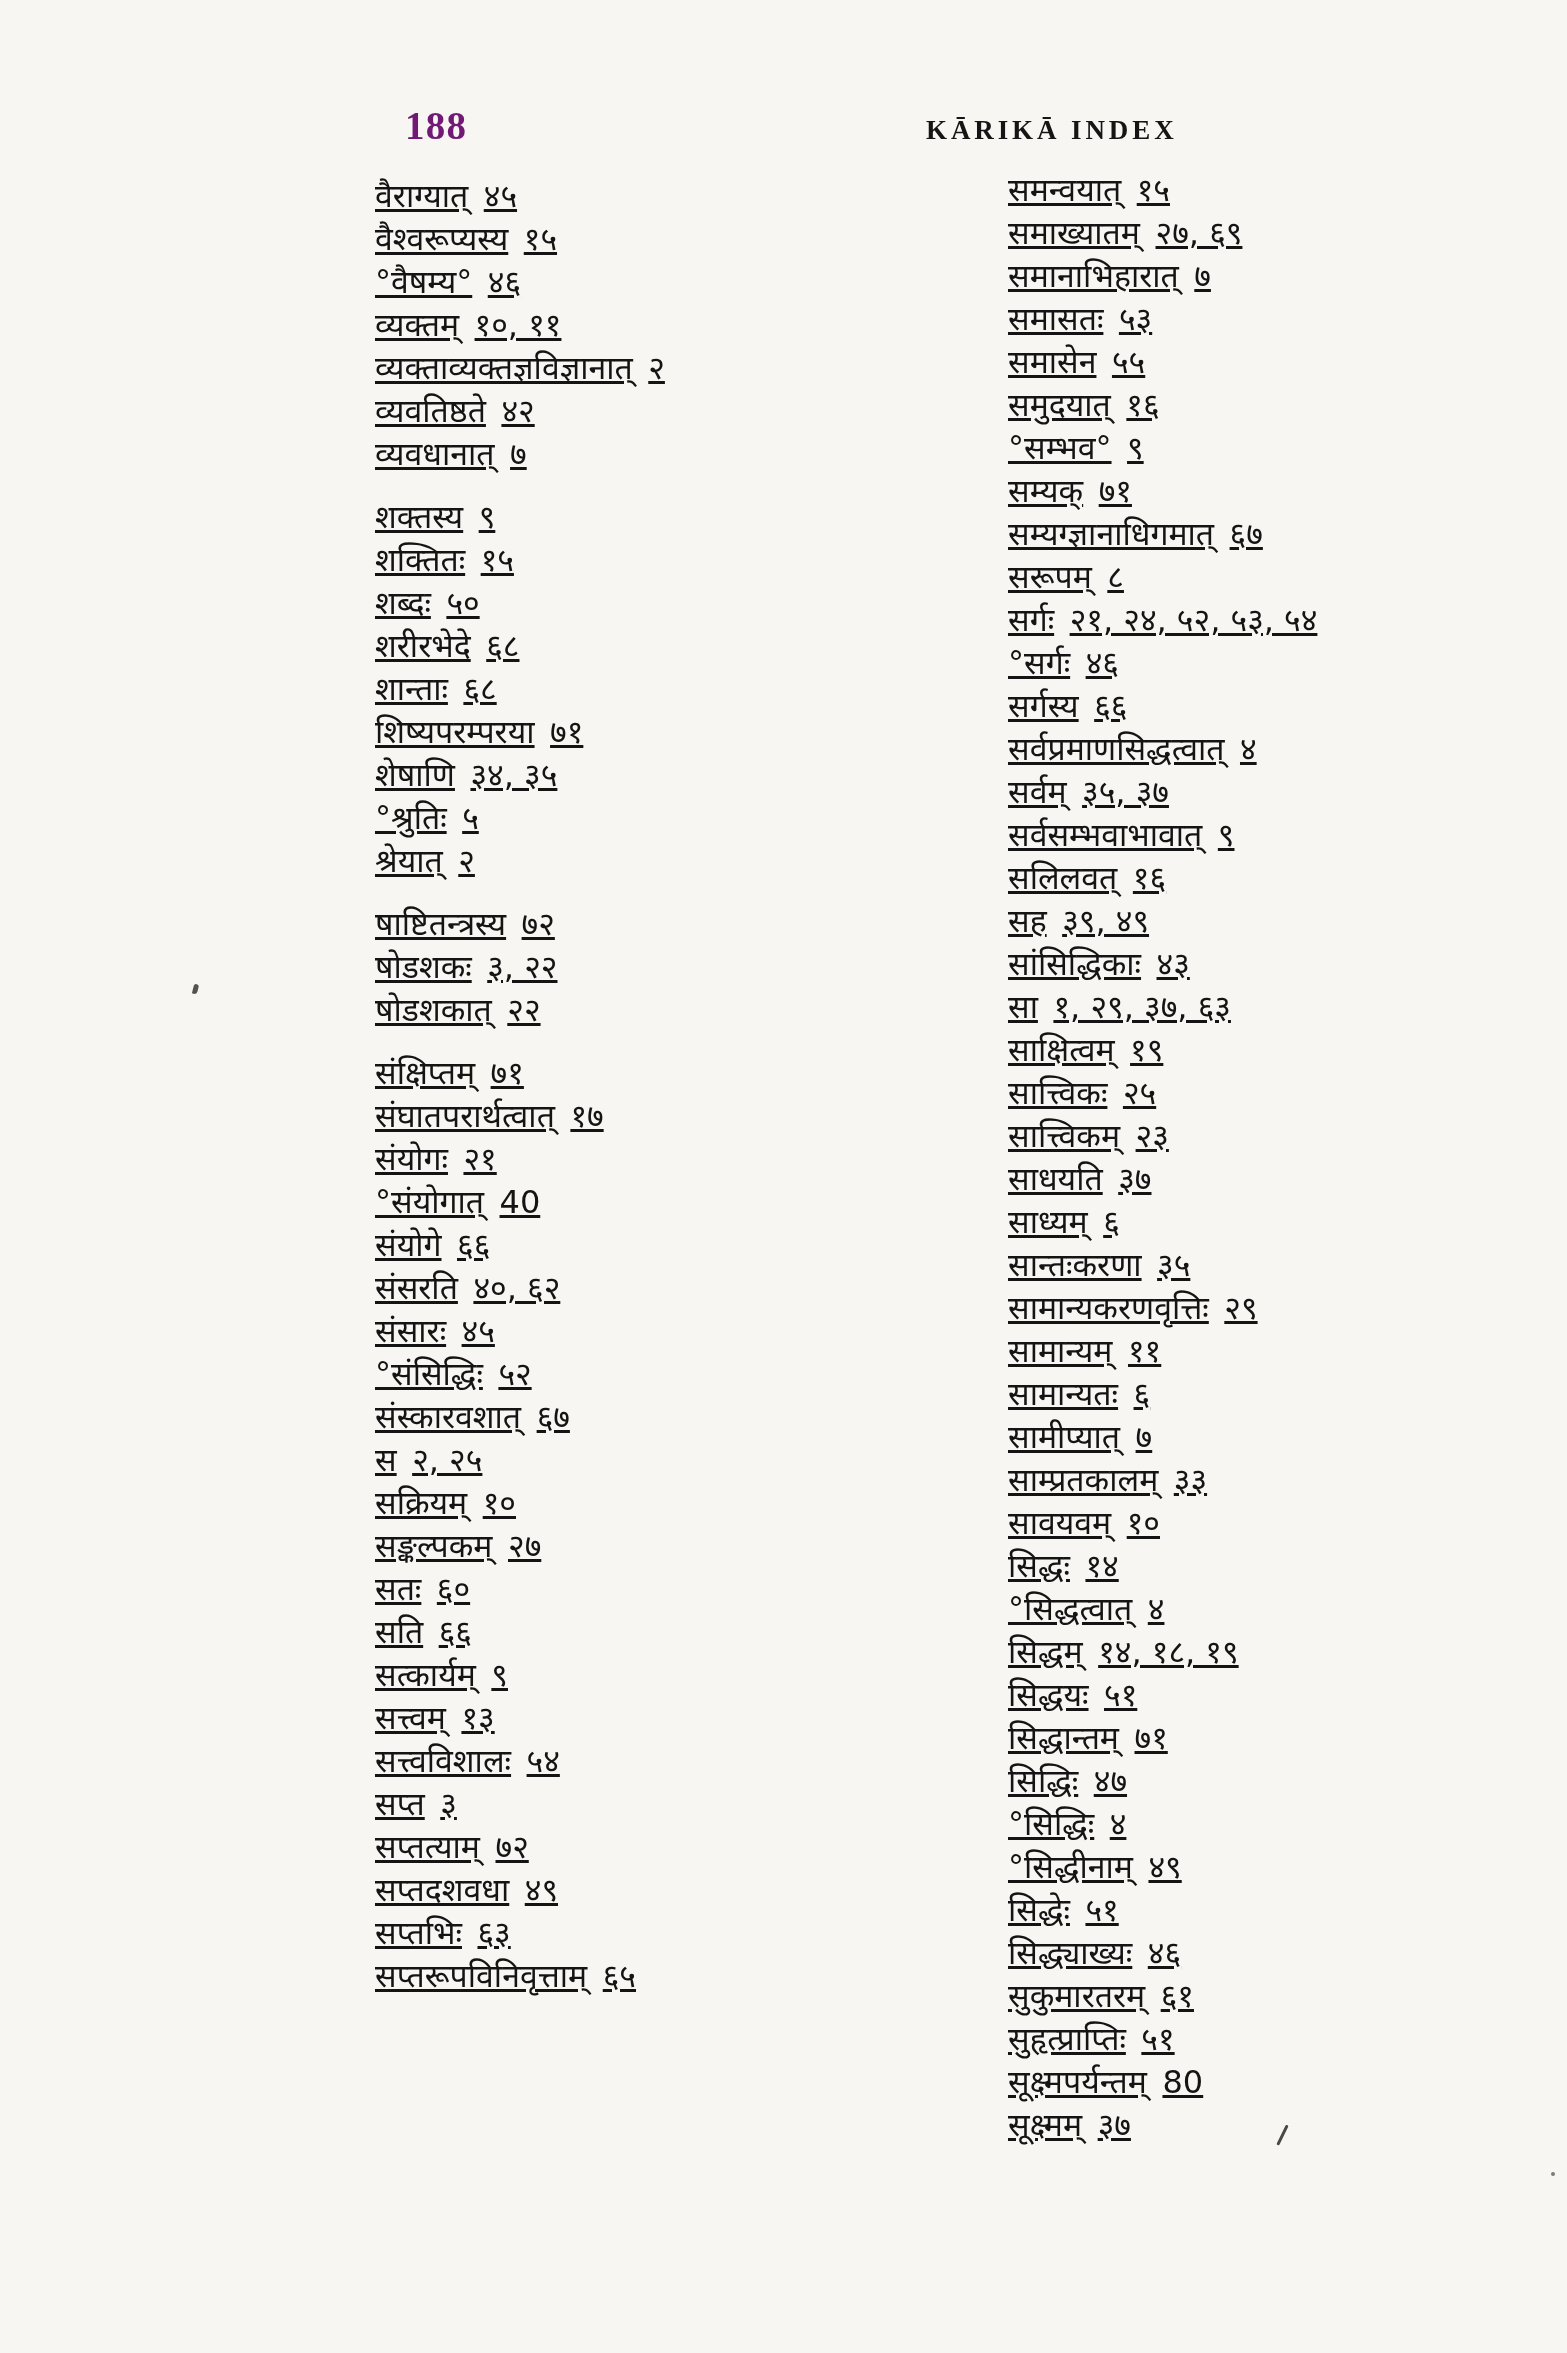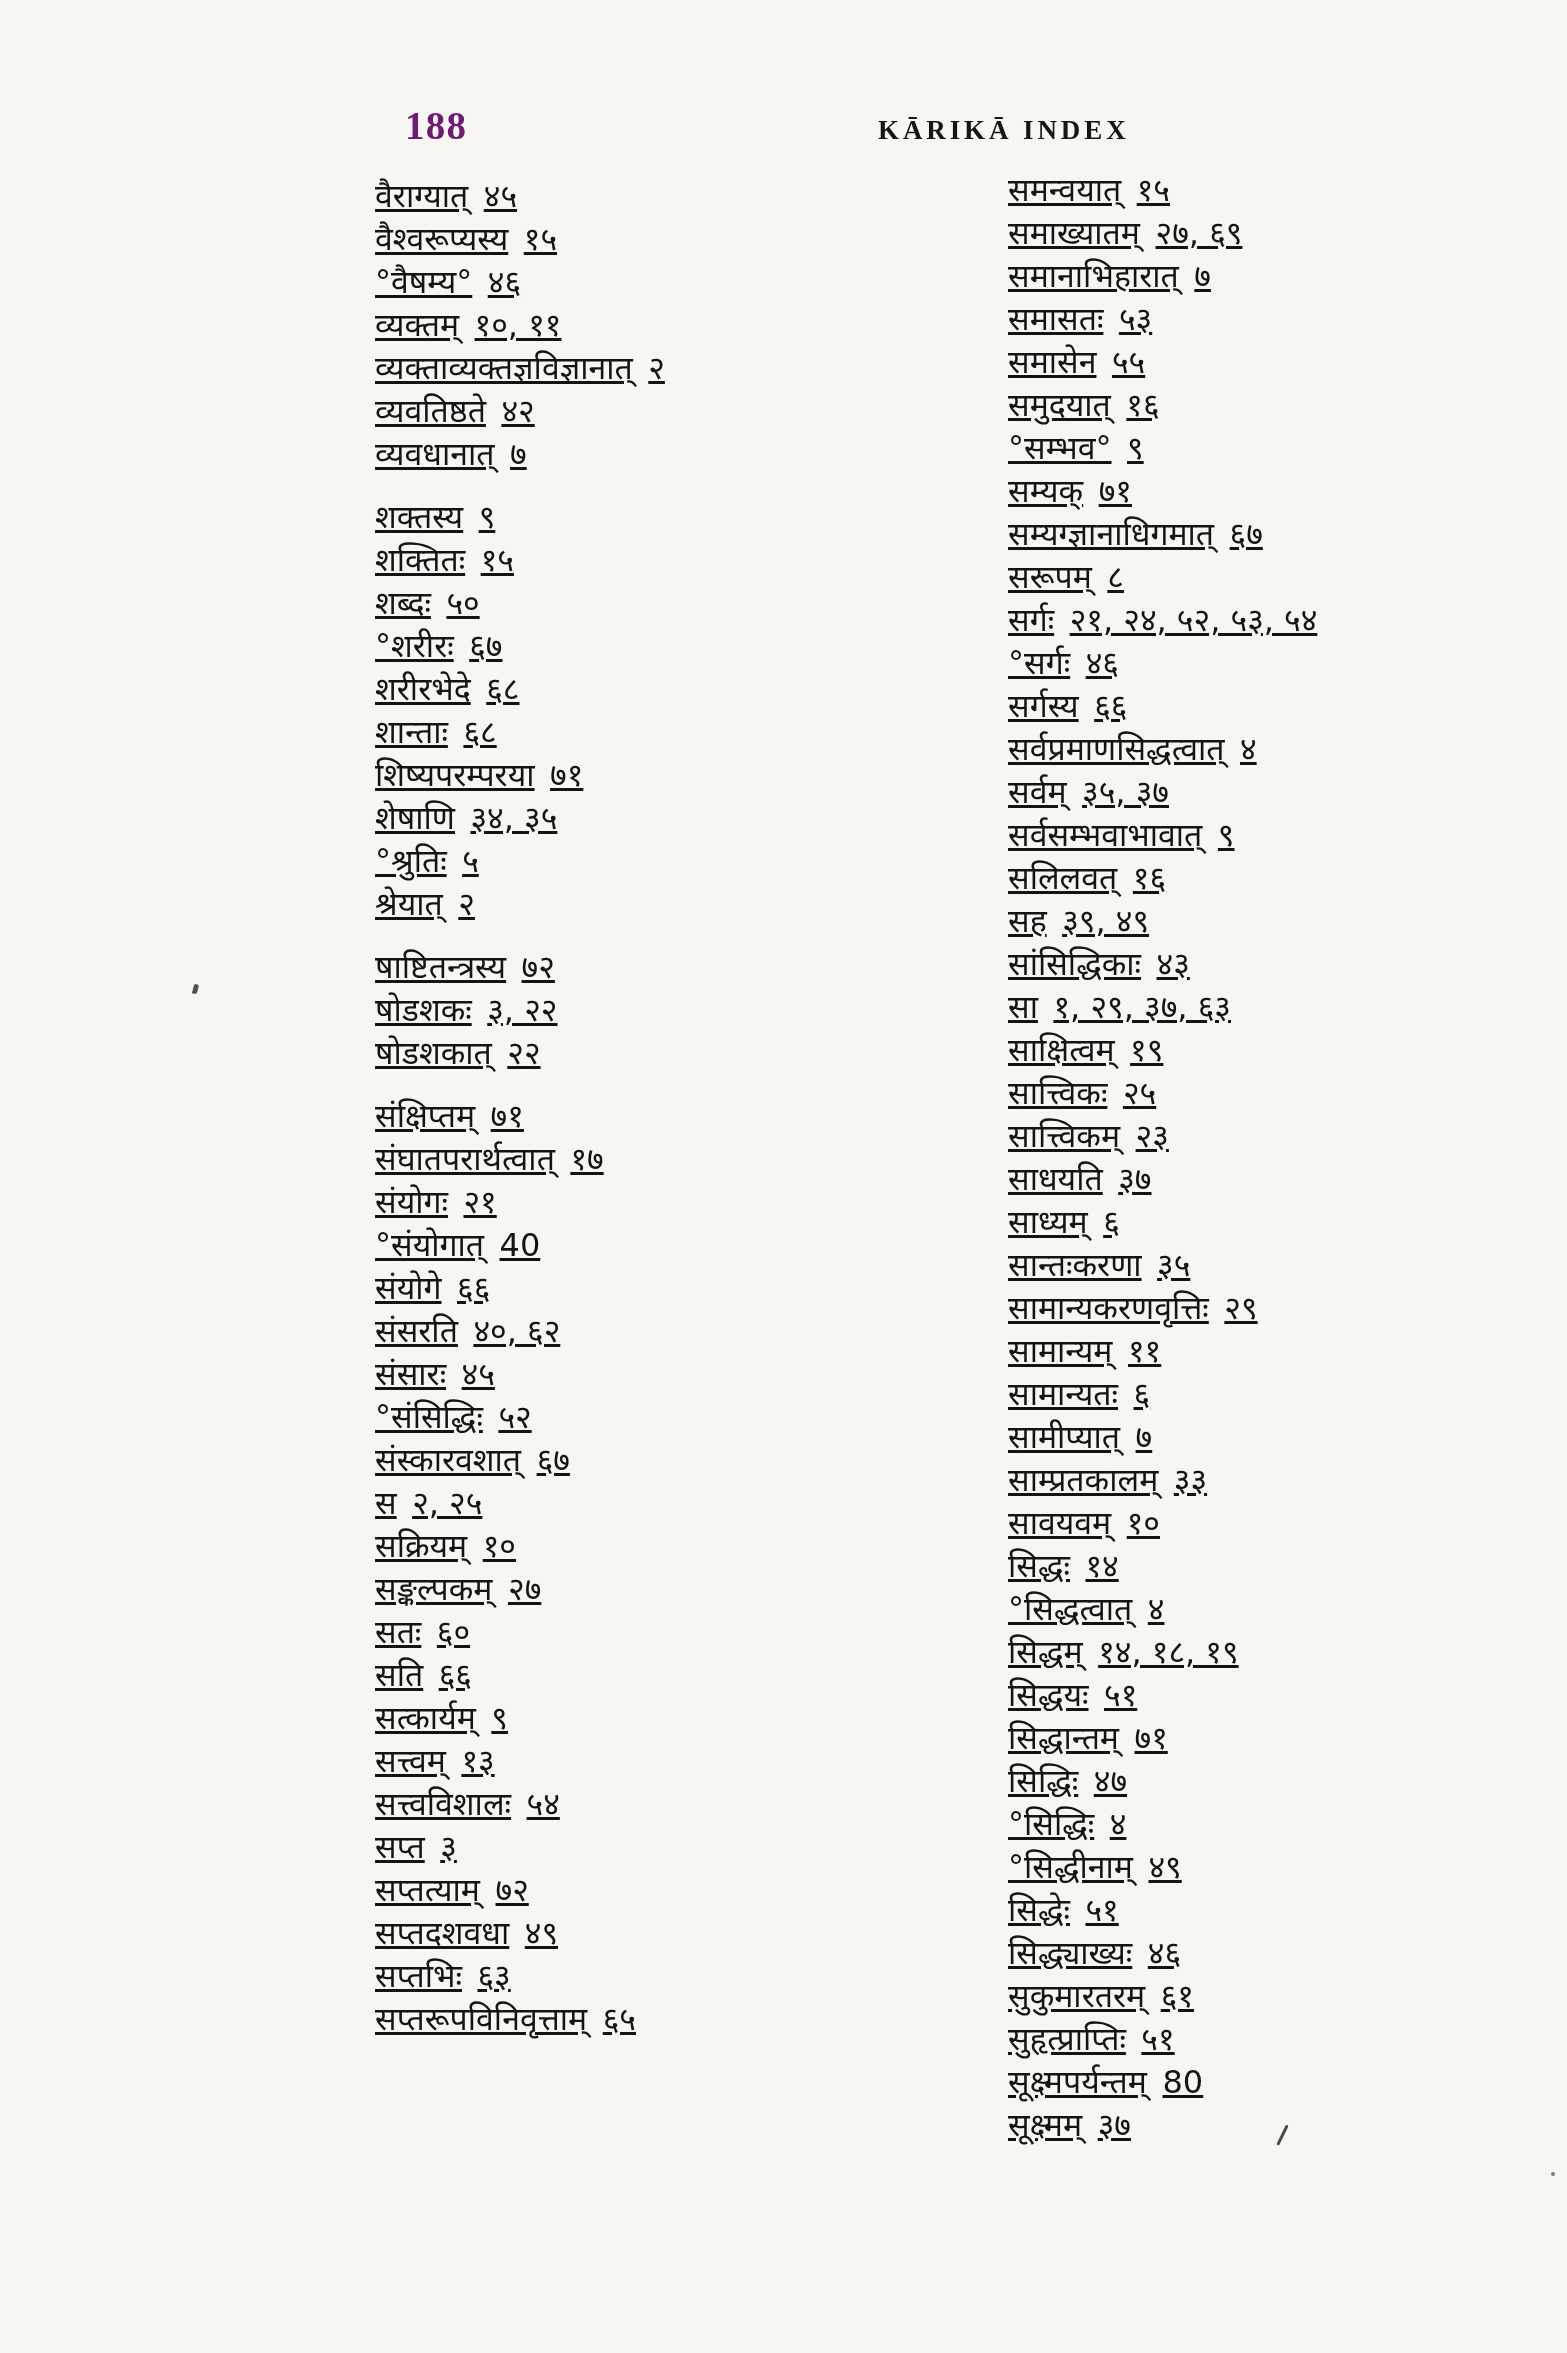--- a/index.html
+++ b/index.html
@@ -13,21 +13,21 @@
   }
   .page { position: absolute; inset: 0; }
 
   .page-number {
     position: absolute; left: 405px; top: 103px;
     font-family: "Liberation Serif", serif;
     font-size: 39px; font-weight: 600; letter-spacing: 1.3px;
     color: #701a75;
   }
   .header-title {
-    position: absolute; left: 878px; top: 115px;
+    position: absolute; left: 926px; top: 115px;
     font-family: "Liberation Serif", serif;
     font-size: 27px; font-weight: 700; letter-spacing: 3.9px;
     color: #151515;
     text-align: center;
   }
 
   .col { position: absolute; width: 644px; text-decoration: underline; }
   .col-left  { left: 375px;  top: 175px; }
   .col-right { left: 1008px; top: 169px; }
 
@@ -72,21 +72,20 @@
         <div class="entry"><span class="term">°वैषम्य°</span><span class="refs">४६</span></div>
         <div class="entry"><span class="term">व्यक्तम्</span><span class="refs">१०, ११</span></div>
         <div class="entry"><span class="term">व्यक्ताव्यक्तज्ञविज्ञानात्</span><span class="refs">२</span></div>
         <div class="entry"><span class="term">व्यवतिष्ठते</span><span class="refs">४२</span></div>
         <div class="entry"><span class="term">व्यवधानात्</span><span class="refs">७</span></div>
       </div>
       <div class="section">
         <div class="entry"><span class="term">शक्तस्य</span><span class="refs">९</span></div>
         <div class="entry"><span class="term">शक्तितः</span><span class="refs">१५</span></div>
         <div class="entry"><span class="term">शब्दः</span><span class="refs">५०</span></div>
-        <div class="entry"><span class="term">°शरीरः</span><span class="refs">६७</span></div>
         <div class="entry"><span class="term">शरीरभेदे</span><span class="refs">६८</span></div>
         <div class="entry"><span class="term">शान्ताः</span><span class="refs">६८</span></div>
         <div class="entry"><span class="term">शिष्यपरम्परया</span><span class="refs">७१</span></div>
         <div class="entry"><span class="term">शेषाणि</span><span class="refs">३४, ३५</span></div>
         <div class="entry"><span class="term">°श्रुतिः</span><span class="refs">५</span></div>
         <div class="entry"><span class="term">श्रेयात्</span><span class="refs">२</span></div>
       </div>
       <div class="section">
         <div class="entry"><span class="term">षाष्टितन्त्रस्य</span><span class="refs">७२</span></div>
         <div class="entry"><span class="term">षोडशकः</span><span class="refs">३, २२</span></div>

